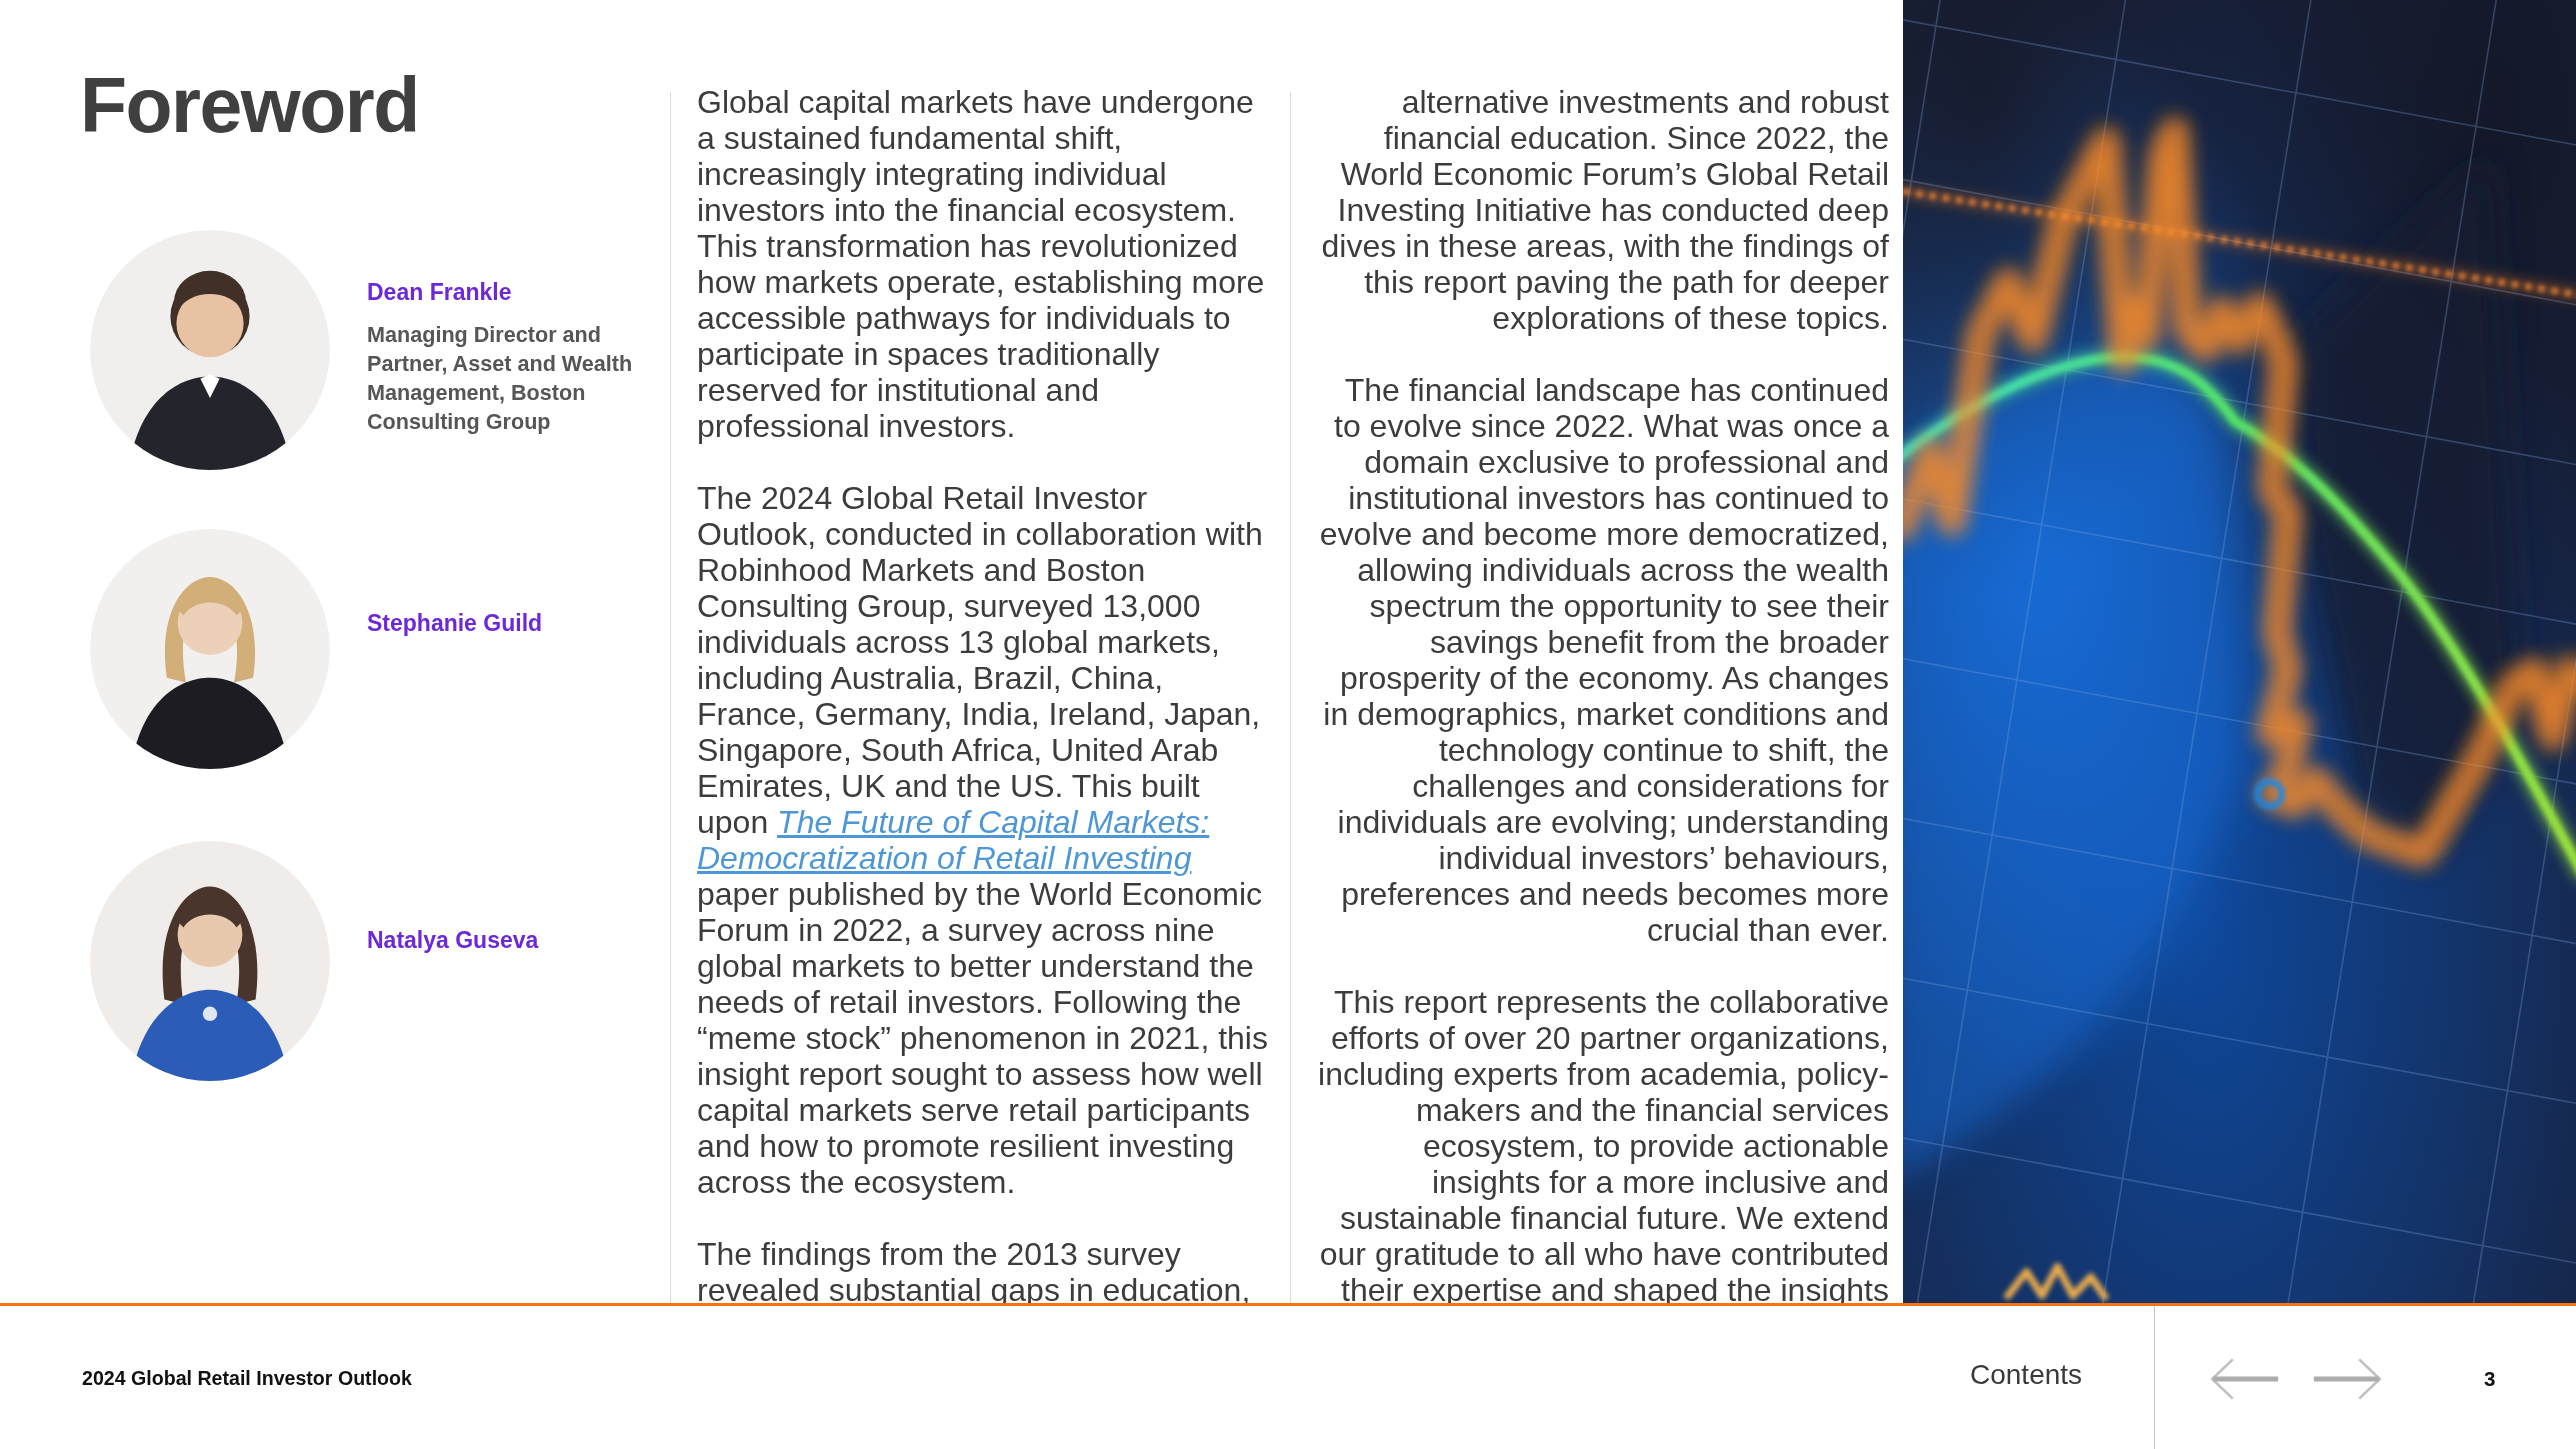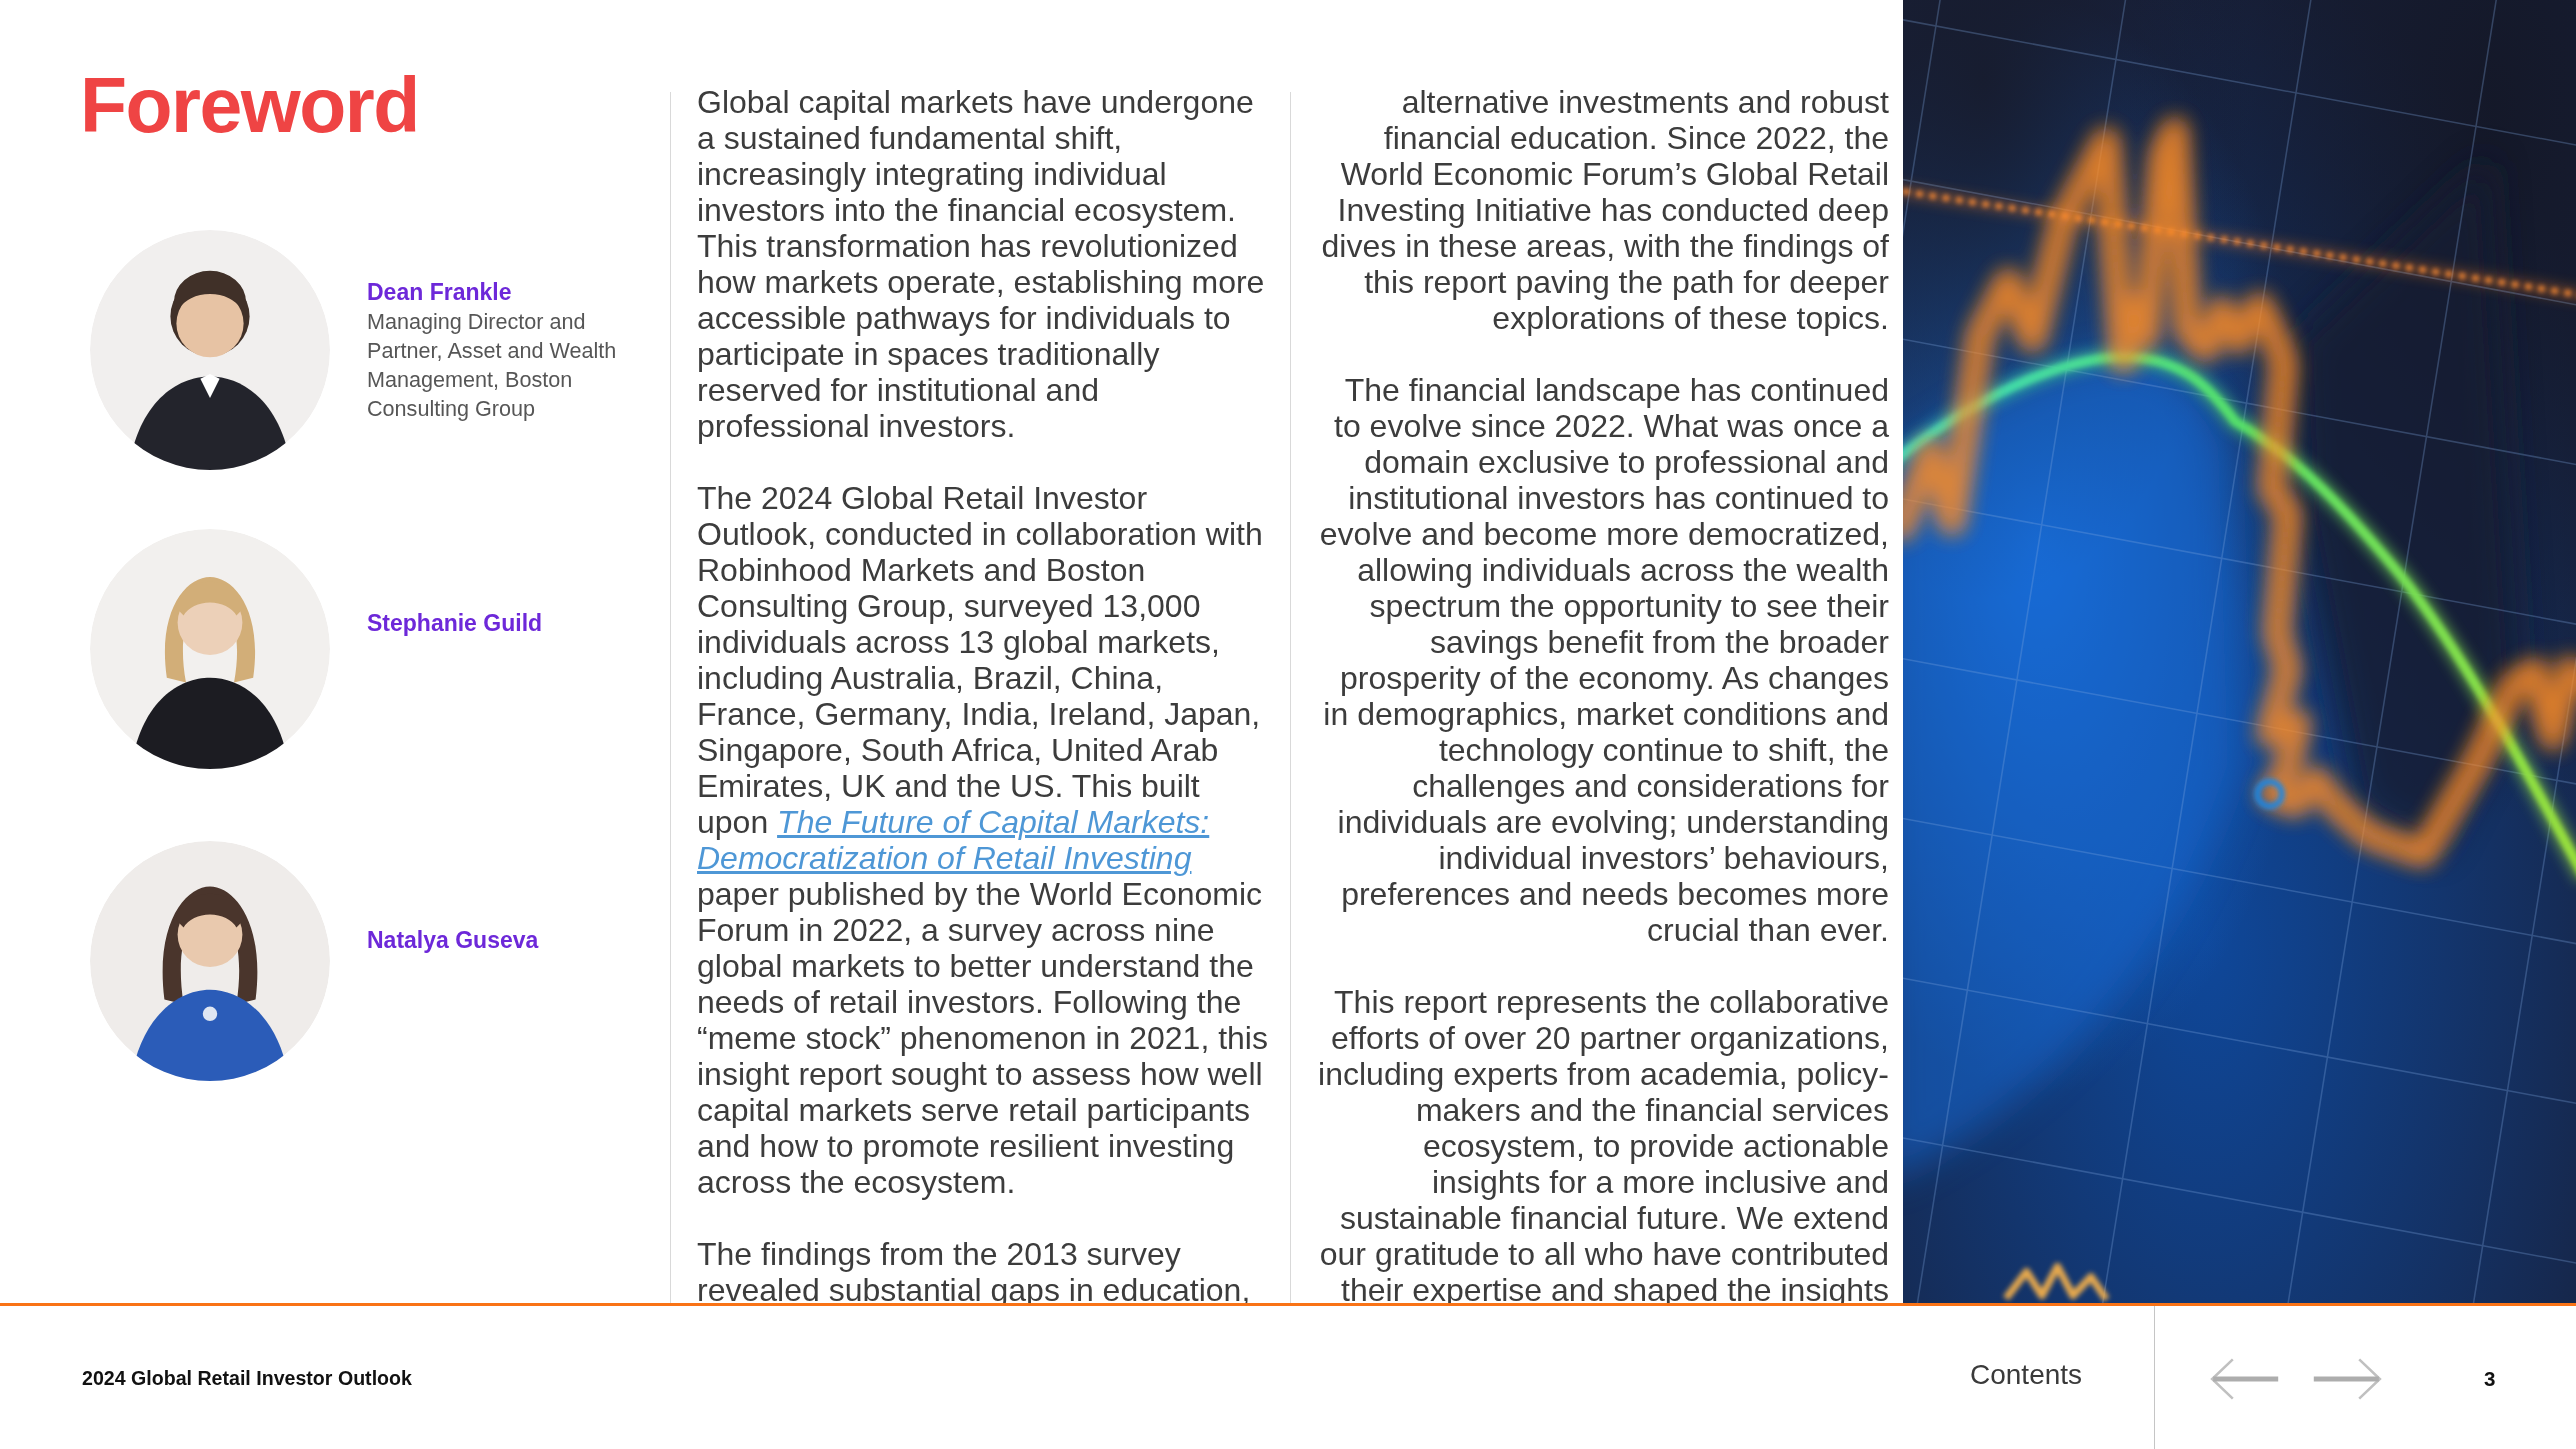--- a/index.html
+++ b/index.html
@@ -1,35 +1,35 @@
 <!DOCTYPE html>
 <html style="font-size:8.2px"><head>
 <meta charset="utf-8">
 <style>
   * { margin:0; padding:0; box-sizing:border-box; }
   html,body { width:2576px; height:1449px; }
   body { font-family:"Liberation Sans", sans-serif; background:#ffffff; position:relative; overflow:hidden; }
 
   .page-title{
     position:absolute; left:80px; top:61px;
-    font-size:77px; font-weight:700; letter-spacing:-1.5px; color:#ef4444;
+    font-size:77px; font-weight:700; letter-spacing:-1.5px; color:#404040;
   }
 
   .avatar{ position:absolute; left:90px; width:240px; height:240px; border-radius:50%; overflow:hidden; }
   .avatar svg{ width:100%; height:100%; display:block; }
   .avatar-1{ top:230px; }
   .avatar-2{ top:529px; }
   .avatar-3{ top:841px; }
 
   .caption{ position:absolute; left:367px; width:281px; }
   .caption-1{ top:278px; }
   .caption-2{ top:609px; }
   .caption-3{ top:926px; }
   .caption .name{ font-size:23px; font-weight:700; color:#6d28d9; line-height:29px; }
-  .caption .role{ font-size:21.6px; font-weight:400; color:#565656; line-height:29px; margin-top:0; }
+  .caption .role{ font-size:21.6px; font-weight:700; color:#565656; line-height:29px; margin-top:13px; }
 
   .vrule{ position:absolute; top:92px; width:1px; height:1211px; background:#d9d9d9; }
   .vrule-1{ left:670px; }
   .vrule-2{ left:1290px; }
 
   .col{ position:absolute; top:84px; width:574px; font-size:32px; line-height:36px; color:#3c3c3c; }
   .col-1{ left:697px; }
   .col-2{ left:1315px;text-align:right; }
   .col p{ margin-bottom:36px; }
   a.link{ color:#4e97d6; font-style:italic; text-decoration:underline; cursor:pointer; }

